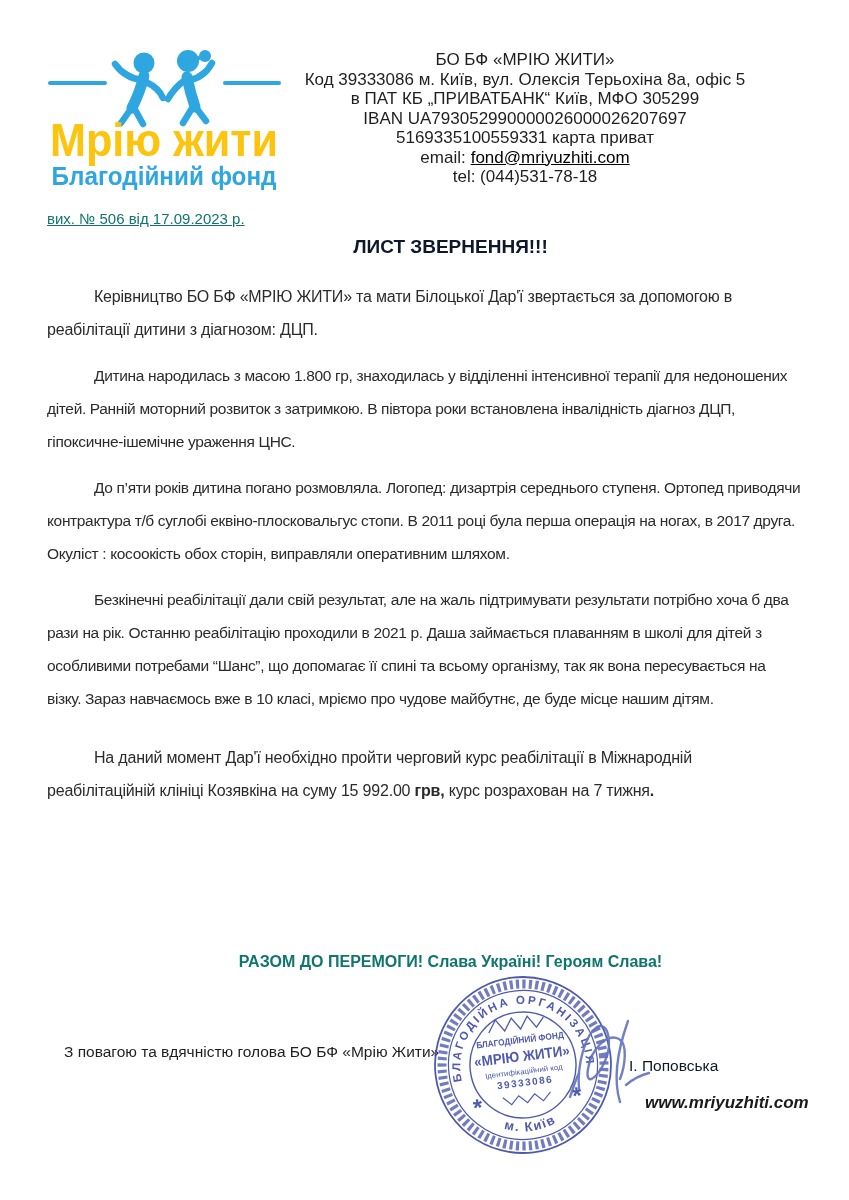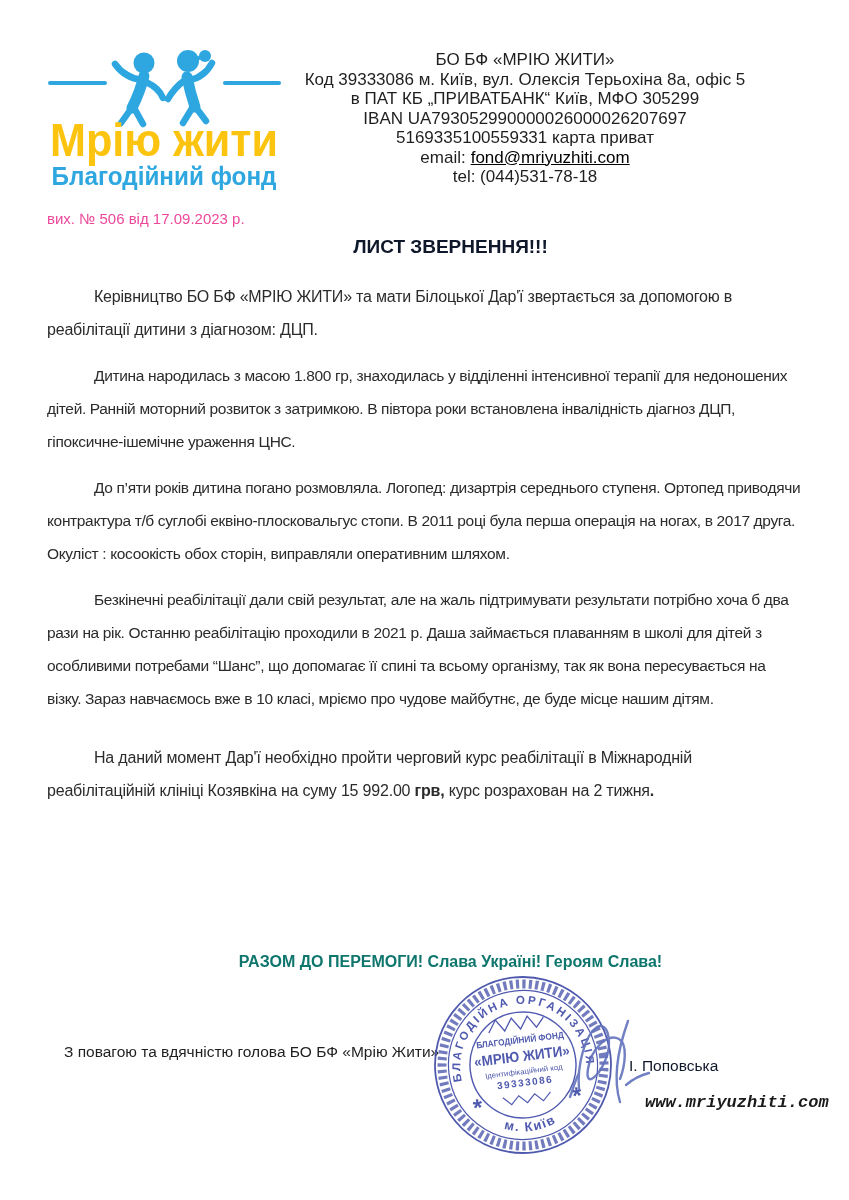--- a/index.html
+++ b/index.html
@@ -34,21 +34,22 @@
     color:#000000;
     text-decoration:underline;
     margin-left:5px;
     cursor:pointer;
   }
 
   
   .reference {
     margin-top:16px;
     font-size:15px;
-    color:#ec4899;
+    text-decoration:underline;
+    color:#0f766e;
   }
   .doc-title {
     margin-top:9px;
     text-align:center;
     transform:translateX(26px);
     font-size:19px;
     font-weight:bold;
     color:#0f172a;
   }
   .para {
@@ -81,21 +82,21 @@
     font-size:15.5px; color:#1f1f1f; white-space:nowrap;margin-left:17px;
   }
   .stamp-wrap { position:absolute; left:380px; top:-2px; width:250px; height:192px; }
   .signer {
     position:absolute; left:582px; top:86px;
     font-size:15.5px; color:#0f172a; white-space:nowrap;
   }
   .website {
     position:absolute; left:598px; top:122px;
     font-size:17px; font-style:italic; font-weight:600;
-    color:#1a1a1a; white-space:nowrap;font-family:Liberation Mono, monospace;
+    color:#1a1a1a; white-space:nowrap;
   }
 </style>
 </head>
 <body>
 
 <div class="page">
 
   <div class="header">
 
     <div class="logo-block">
@@ -145,21 +146,21 @@
     </div>
   </div>
 
   <div class="reference">вих. № 506 від 17.09.2023 р.</div>
   <div class="doc-title">ЛИСТ ЗВЕРНЕННЯ!!!</div>
 
   <p class="para first">Керівництво БО БФ «МРІЮ ЖИТИ» та мати Білоцької Дар'ї звертається за допомогою в реабілітації дитини з діагнозом: ДЦП.</p>
   <p class="para condensed">Дитина народилась з масою 1.800 гр, знаходилась у відділенні інтенсивної терапії для недоношених дітей. Ранній моторний розвиток з затримкою. В півтора роки встановлена інвалідність діагноз ДЦП, гіпоксичне-ішемічне ураження ЦНС.</p>
   <p class="para condensed">До п’яти років дитина погано розмовляла. Логопед: дизартрія середнього ступеня. Ортопед приводячи контрактура т/б суглобі еквіно-плосковальгус стопи. В 2011 році була перша операція на ногах, в 2017 друга. Окуліст : косоокість обох сторін, виправляли оперативним шляхом.</p>
   <p class="para condensed">Безкінечні реабілітації дали свій результат, але на жаль підтримувати результати потрібно хоча б два рази на рік. Останню реабілітацію проходили в 2021 р. Даша займається плаванням в школі для дітей з особливими потребами “Шанс”, що допомагає її спині та всьому організму, так як вона пересувається на візку. Зараз навчаємось вже в 10 класі, мріємо про чудове майбутнє, де буде місце нашим дітям.</p>
-  <p class="para last"><span>На даний момент Дар'ї необхідно пройти черговий курс реабілітації в Міжнародній реабілітаційній клініці Козявкіна на суму 15 992.00 </span><span class="bold">грв,</span><span> курс розрахован на 2 тижня</span><span class="bold">.</span></p>
+  <p class="para last"><span>На даний момент Дар'ї необхідно пройти черговий курс реабілітації в Міжнародній реабілітаційній клініці Козявкіна на суму 15 992.00 </span><span class="bold">грв,</span><span> курс розрахован на 7 тижня</span><span class="bold">.</span></p>
 
   <div class="slogan">РАЗОМ ДО ПЕРЕМОГИ! Слава Україні! Героям Слава!</div>
 
   <div class="bottom-block">
 
     <div class="salutation">З повагою та вдячністю голова БО БФ «Мрію Жити»</div>
 
     <div class="stamp-wrap">
       <svg width="250" height="192" viewBox="0 0 250 192">
         <g transform="rotate(-7 96 96)" stroke="#3743A3" fill="none" opacity="0.88">

